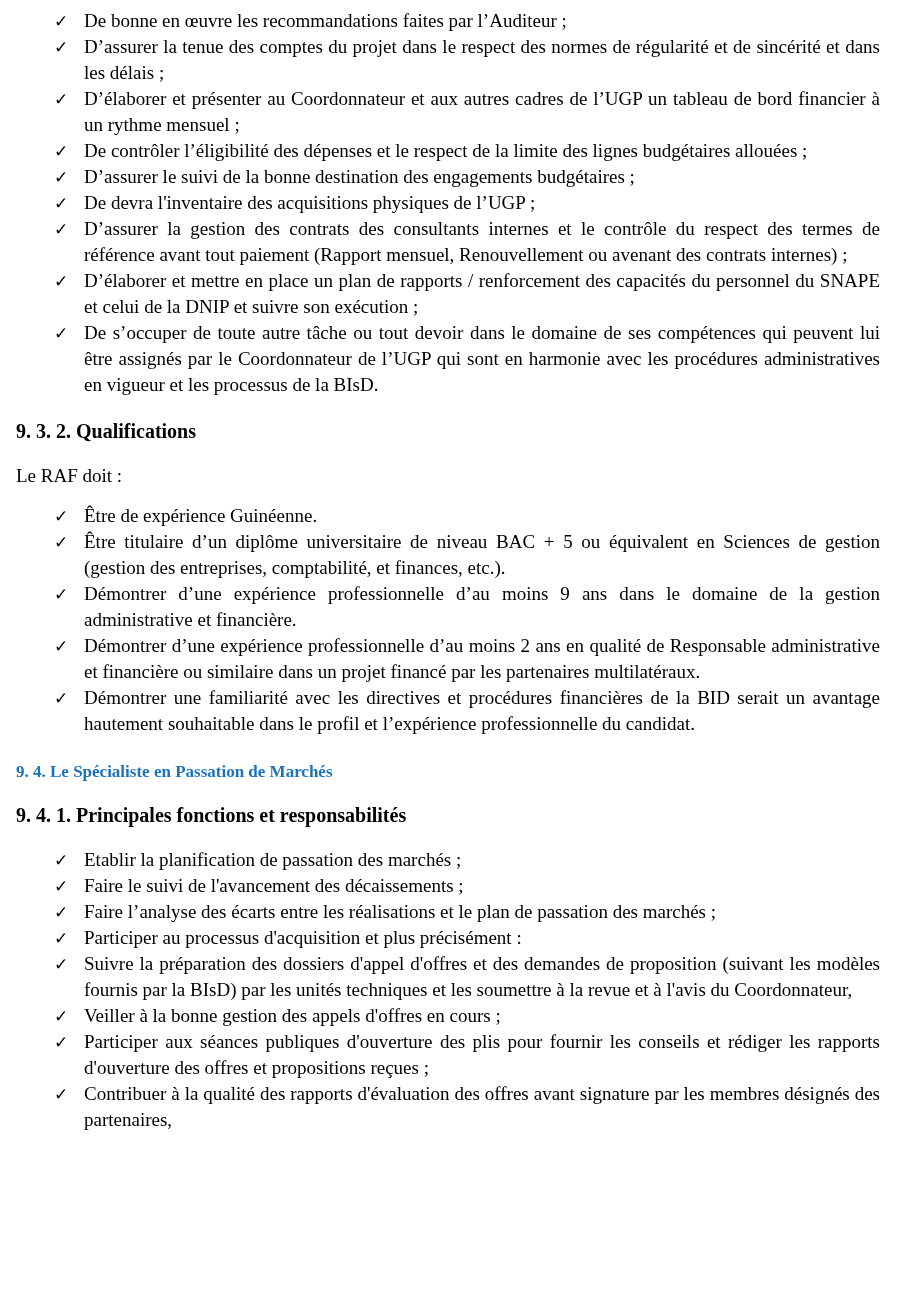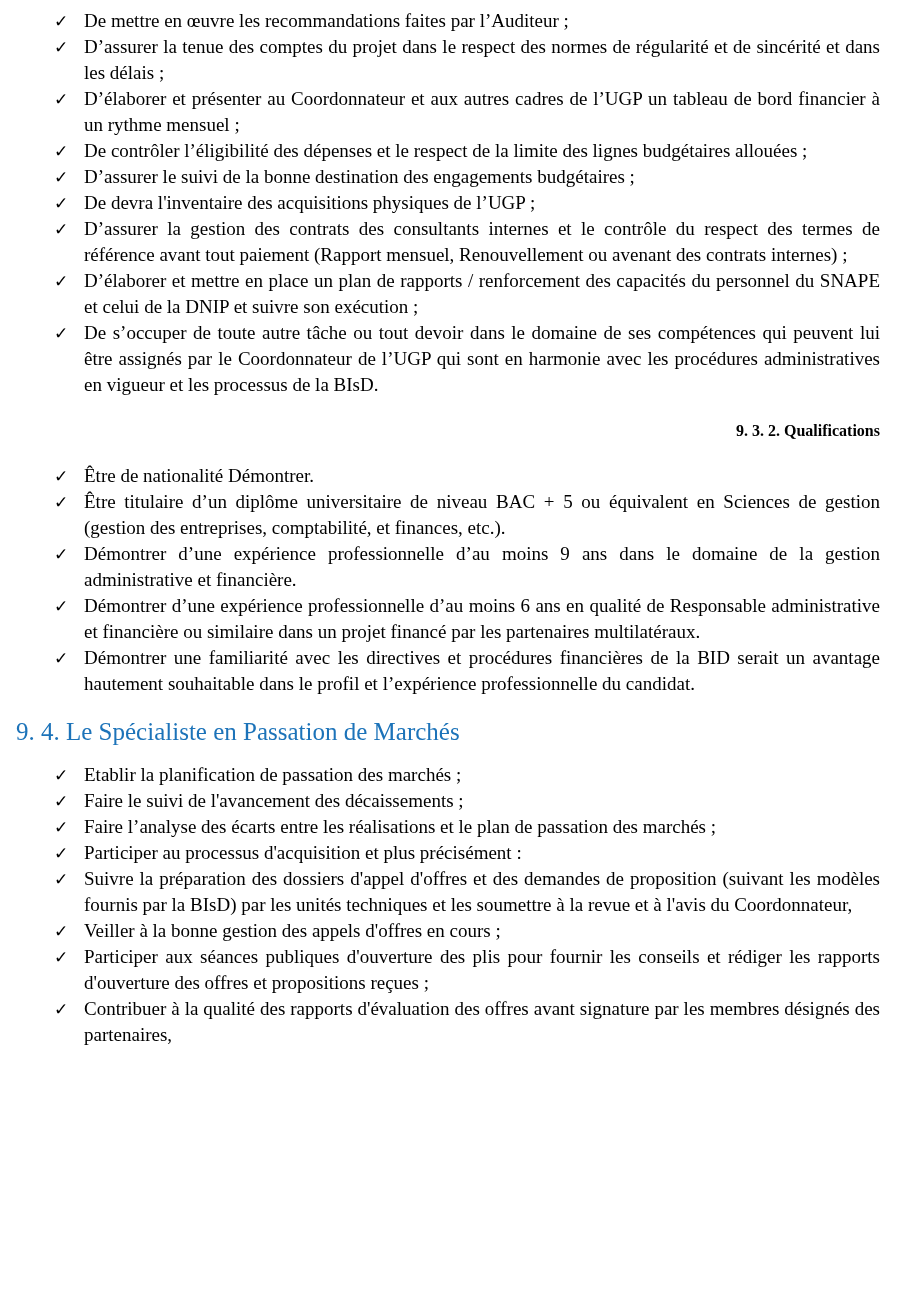--- a/index.html
+++ b/index.html
@@ -37,47 +37,46 @@
     font-size: 17px;
     line-height: 26px;
     color: #000000;
   }
   ul.checklist .item-text {
     flex: 1 1 auto;
     display: block;
     text-align: justify;
   }
   h3.sub-heading {
-    font-size: 16px;
+    font-size: 20px;
     line-height: 26px;
     font-weight: bold;
     margin: 0 0 19px 0;
-    text-align: right;
   }
   p.para {
     margin: 0 0 14px 0;
   }
   h2.blue-heading {
     font-family: "Liberation Serif", "DejaVu Serif", serif;
-    font-size: 25px;
+    font-size: 17px;
     line-height: 30px;
-    font-weight: normal;
+    font-weight: bold;
     color: var(--heading-blue, #1c73b9);
     margin: 4px 0 15px 0;
   }
 </style>
 </head>
 <body>
 
 <div class="page">
 
   <ul class="checklist">
     <li>
       <span class="check">✓</span>
-      <span class="item-text">De mettre en œuvre les recommandations faites par l’Auditeur ;</span>
+      <span class="item-text">De bonne en œuvre les recommandations faites par l’Auditeur ;</span>
     </li>
     <li>
       <span class="check">✓</span>
       <span class="item-text">D’assurer la tenue des comptes du projet dans le respect des normes de régularité et de sincérité et dans les délais ;</span>
     </li>
     <li>
       <span class="check">✓</span>
       <span class="item-text">D’élaborer et présenter au Coordonnateur et aux autres cadres de l’UGP un tableau de bord financier à un rythme mensuel ;</span>
     </li>
     <li>
@@ -101,46 +100,48 @@
       <span class="item-text">D’élaborer et mettre en place un plan de rapports / renforcement des capacités du personnel du SNAPE et celui de la DNIP et suivre son exécution ;</span>
     </li>
     <li>
       <span class="check">✓</span>
       <span class="item-text">De s’occuper de toute autre tâche ou tout devoir dans le domaine de ses compétences qui peuvent lui être assignés par le Coordonnateur de l’UGP qui sont en harmonie avec les procédures administratives en vigueur et les processus de la BIsD.</span>
     </li>
   </ul>
 
   <h3 class="sub-heading">9. 3. 2. Qualifications</h3>
 
+  <p class="para">Le RAF doit :</p>
 
   <ul class="checklist">
     <li>
       <span class="check">✓</span>
-      <span class="item-text">Être de nationalité Démontrer.</span>
+      <span class="item-text">Être de expérience Guinéenne.</span>
     </li>
     <li>
       <span class="check">✓</span>
       <span class="item-text">Être titulaire d’un diplôme universitaire de niveau BAC + 5 ou équivalent en Sciences de gestion (gestion des entreprises, comptabilité, et finances, etc.).</span>
     </li>
     <li>
       <span class="check">✓</span>
       <span class="item-text">Démontrer d’une expérience professionnelle d’au moins 9 ans dans le domaine de la gestion administrative et financière.</span>
     </li>
     <li>
       <span class="check">✓</span>
-      <span class="item-text">Démontrer d’une expérience professionnelle d’au moins 6 ans en qualité de Responsable administrative et financière ou similaire dans un projet financé par les partenaires multilatéraux.</span>
+      <span class="item-text">Démontrer d’une expérience professionnelle d’au moins 2 ans en qualité de Responsable administrative et financière ou similaire dans un projet financé par les partenaires multilatéraux.</span>
     </li>
     <li>
       <span class="check">✓</span>
       <span class="item-text">Démontrer une familiarité avec les directives et procédures financières de la BID serait un avantage hautement souhaitable dans le profil et l’expérience professionnelle du candidat.</span>
     </li>
   </ul>
 
   <h2 class="blue-heading">9. 4. Le Spécialiste en Passation de Marchés</h2>
 
+  <h3 class="sub-heading">9. 4. 1. Principales fonctions et responsabilités</h3>
 
 
   <ul class="checklist">
     <li>
       <span class="check">✓</span>
       <span class="item-text">Etablir la planification de passation des marchés ;</span>
     </li>
     <li>
       <span class="check">✓</span>
       <span class="item-text">Faire le suivi de l'avancement des décaissements ;</span>

